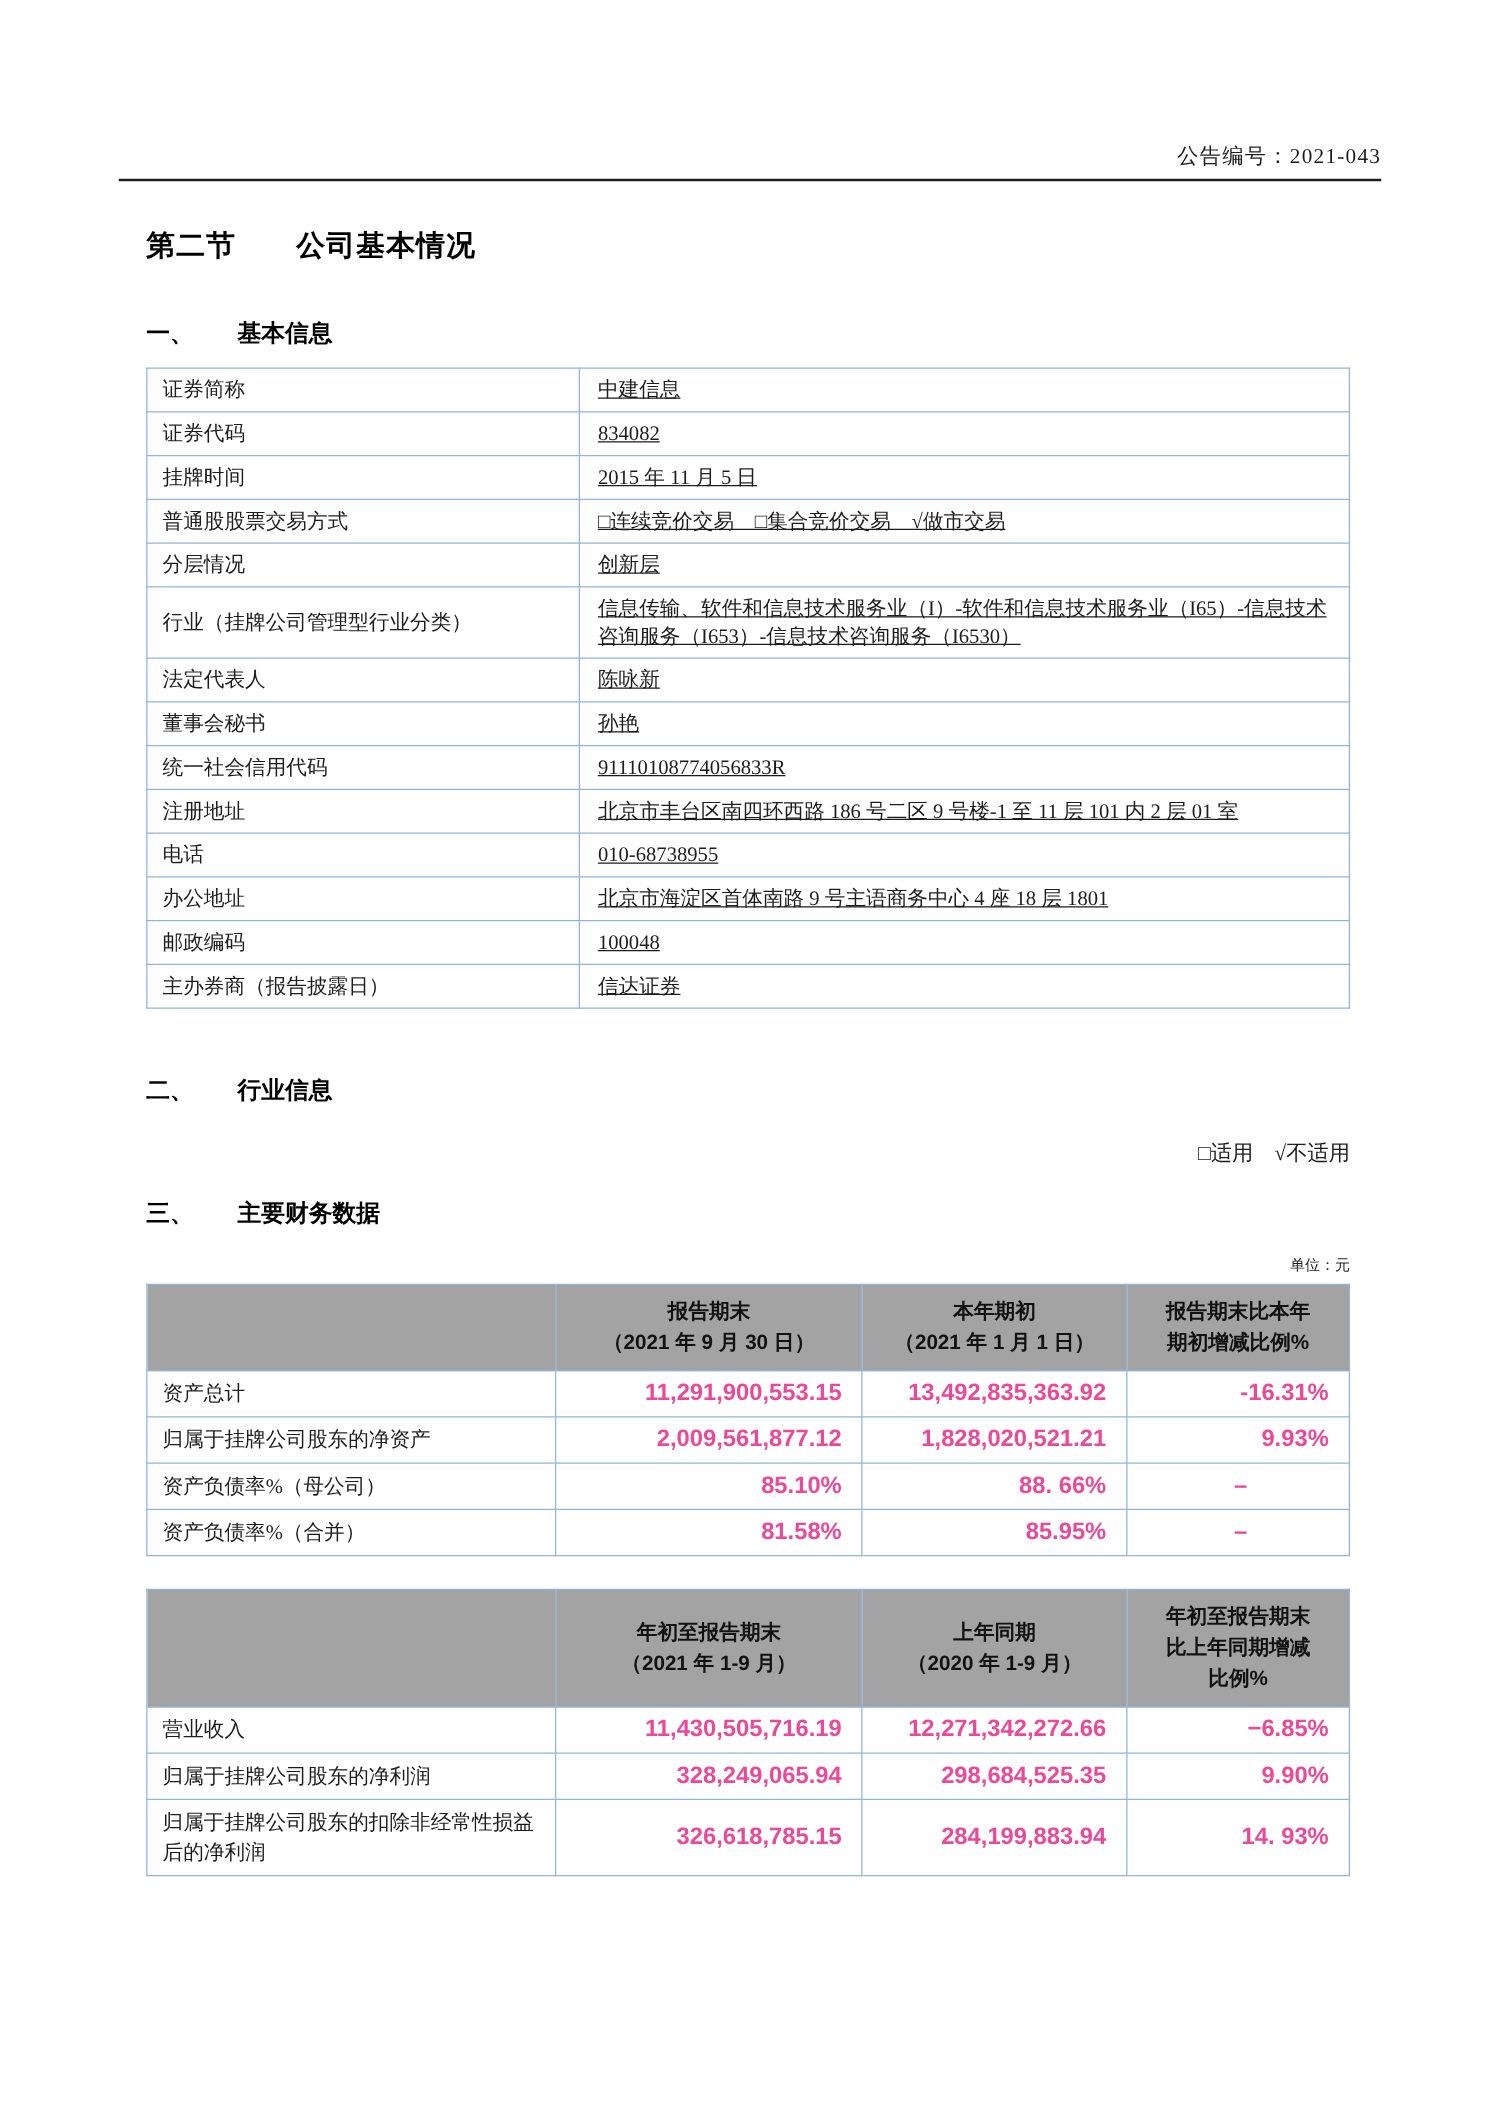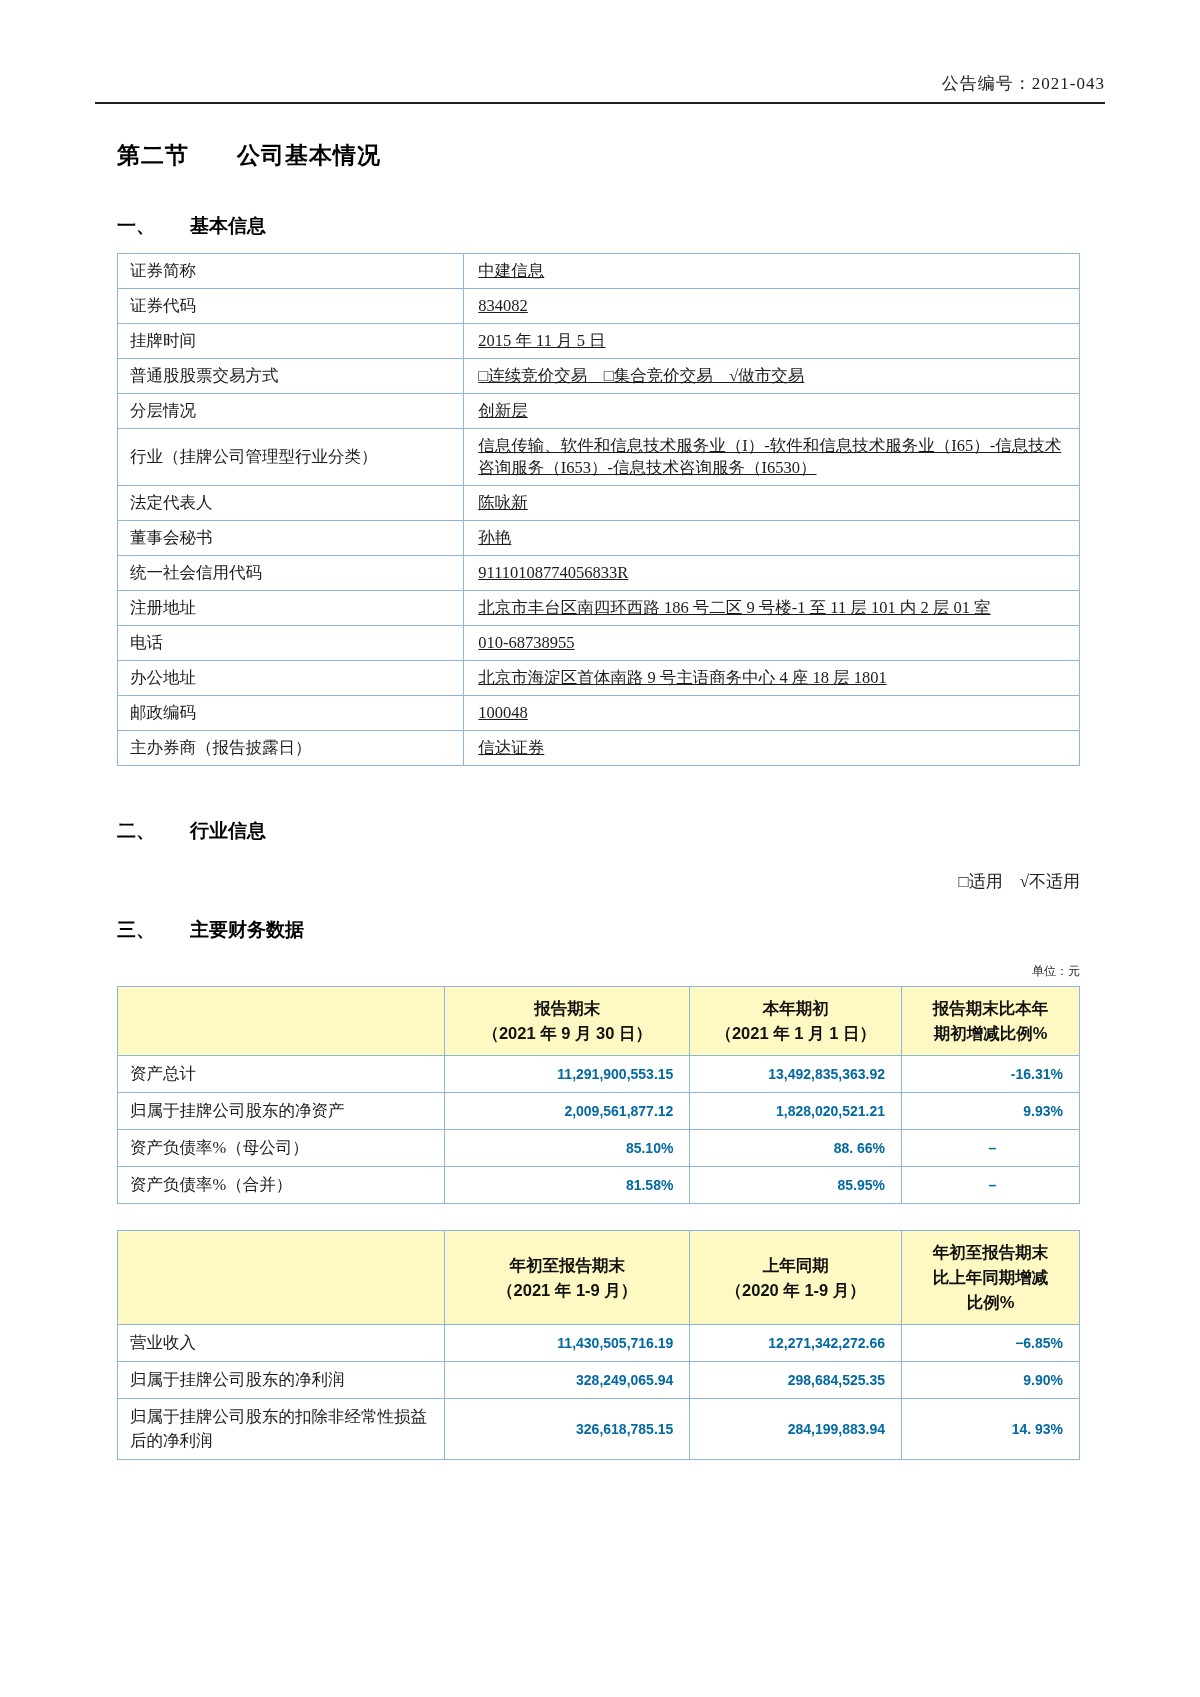--- a/index.html
+++ b/index.html
@@ -5,21 +5,21 @@
   * { box-sizing: border-box; }
   html,body { margin:0; padding:0; }
   body {
     width:1200px; height:1697px;
     background:#ffffff;
     color:#1c1c1c;
     font-family:"Liberation Serif", serif;
     -webkit-font-smoothing:antialiased;
   }
   
-  .topbar { margin:0 95px; padding-top:72px; }
+  .topbar { margin:0 95px; padding-top:113px; }
   .ann { text-align:right; font-size:17px; letter-spacing:1px; margin-bottom:7px; }
   .rule { border-top:2px solid #1e1e1e; height:0; }
 
   .page { width:963px; margin-left:117px; }
 
   .doc-title {
     margin-top:36px;
     text-align:left;
     font-family:"Liberation Sans", sans-serif;
     font-weight:700;
@@ -54,37 +54,37 @@
     font-weight:normal;
     word-break:break-all;
   }
   
   .info-table td.lbl { }
   .info-table td.val { padding-left:14px;text-decoration:underline; }
 
   
   .fin-table { margin-bottom:26px; }
   .fin-table th {
-    background:#fef9c3;
+    background:#a3a3a3;
     text-align:center;
     font-family:"Liberation Sans", sans-serif;
     font-weight:700;
     white-space:pre-line;
     font-size:16.5px;
     line-height:25px;
     padding:9px 8px;
     color:#111;
   }
   .fin-table td.num {
     text-align:right;
     padding-right:16px;
     font-family:"Liberation Sans", sans-serif;
     font-weight:700;
-    font-size:14px;
-    color:#0369a1;
+    font-size:19px;
+    color:#ec4899;
   }
   .fin-table td.center { text-align:center; padding-right:8px; }
   .fin-table td.metric { line-height:24px; }
 
   .sec2-gap { margin-top:52px; }
 </style>
 </head>
 <body>
 
 <div class="topbar">

